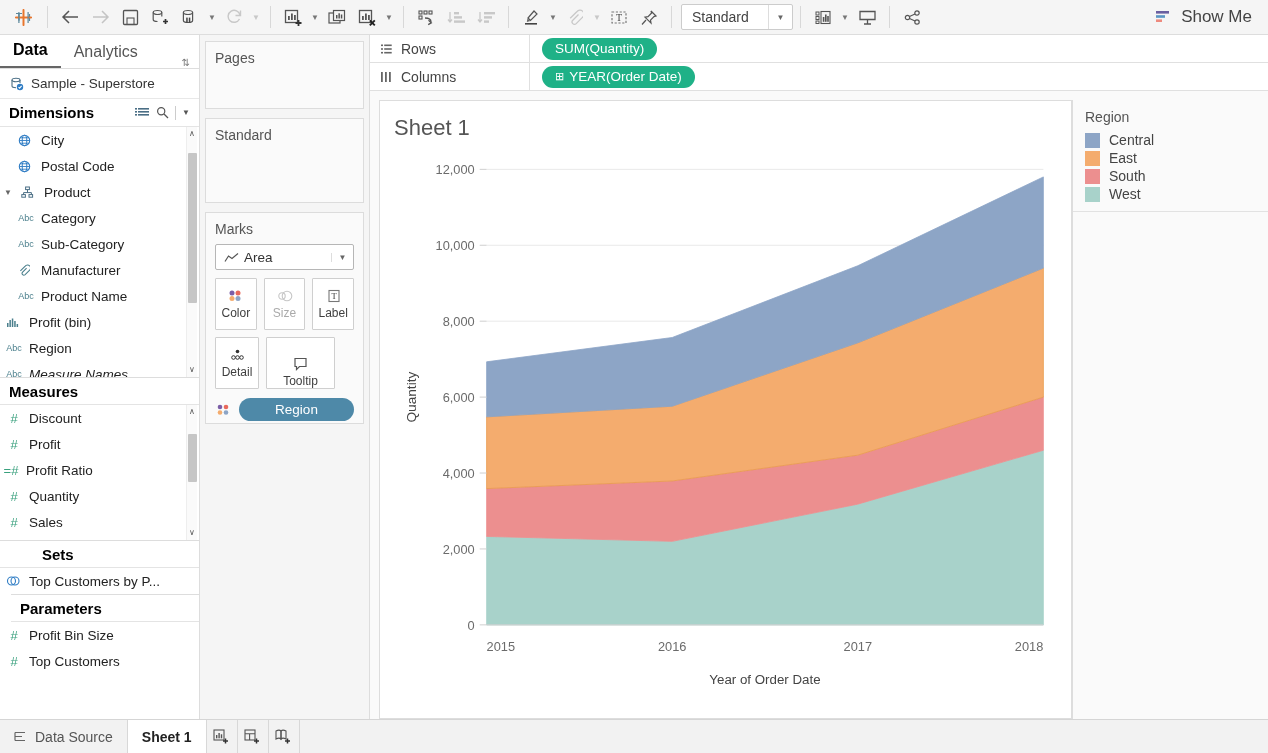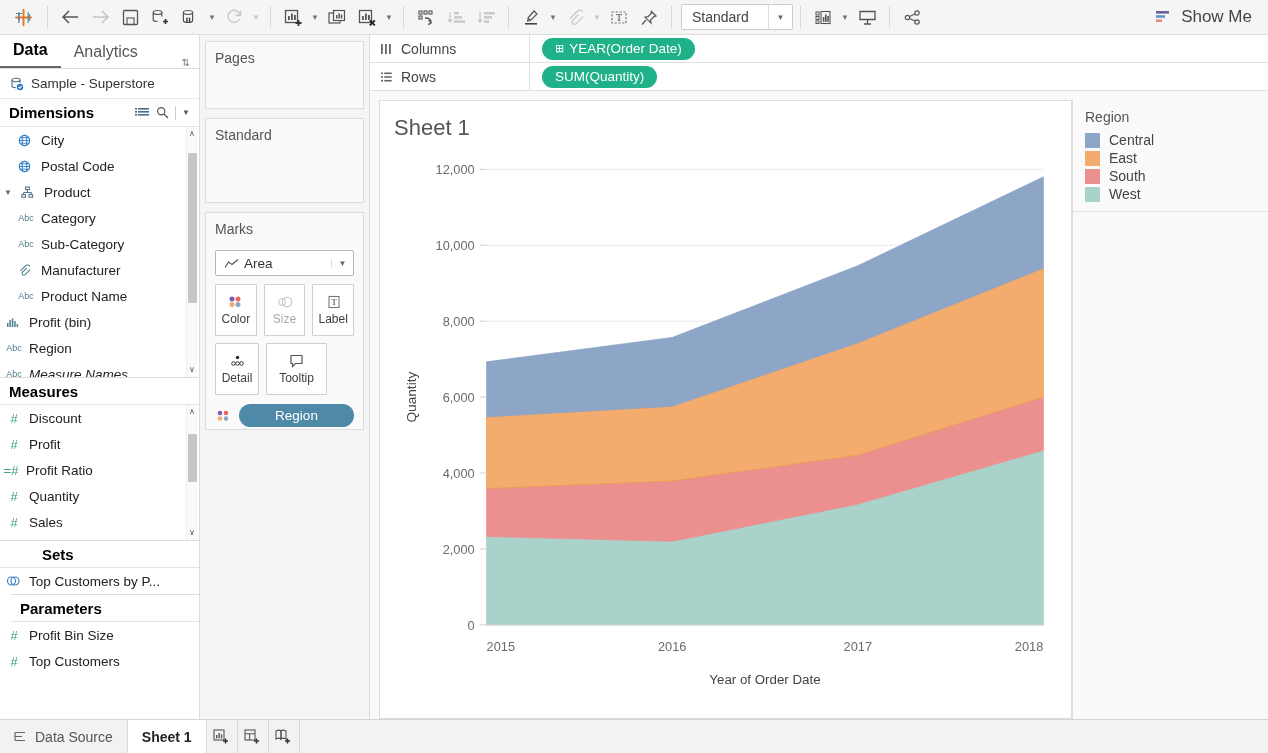--- a/index.html
+++ b/index.html
@@ -85,21 +85,21 @@
   .sbar .thumb { position:absolute; width:9px; background:#c6c6c6; border-radius:1px; left:0; }
 
   
   .cards { width:170px; background:#f5f5f5; border-right:1px solid #ddd; padding:6px 5px; }
   .card { background:#fafafa; border:1px solid #dcdcdc; margin-bottom:9px; }
   .card-t { font-size:14px; color:#555; padding:8px 9px 5px; }
   .card.pages { height:68px; }
   .card.filters { height:85px; }
   .card.marks { }
   .marksel {
-    margin:8px 9px 8px; height:26px; border:1px solid #b6b6b6; background:#fff;
+    margin:2px 9px 8px; height:26px; border:1px solid #b6b6b6; background:#fff;
     display:flex; align-items:center; border-radius:2px; cursor:pointer;
   }
   .marksel .mi { padding:0 5px 0 8px; color:#444; }
   .marksel .ml { flex:1; font-size:13.5px; color:#333; }
   .marksel .md { width:22px; border-left:1px solid #ddd; text-align:center; font-size:8px; color:#666; }
   .btnrow { display:flex; gap:7px; padding:0 9px 7px; }
   .mbtn {
     width:44px; height:52px; border:1px solid #cfcfcf; background:#fff;
     display:flex; flex-direction:column; align-items:center; justify-content:center;
     gap:3px; cursor:pointer; border-radius:1px;
@@ -624,21 +624,21 @@
           <span>
             <svg width="17" height="14" viewBox="0 0 17 14">
                 <circle cx="8.5" cy="3.5" r="1.8" fill="#333"></circle>
                 <circle cx="4.5" cy="9.5" r="1.8" stroke="#333" stroke-width="1" fill="none"></circle>
                 <circle cx="8.5" cy="9.5" r="1.8" stroke="#333" stroke-width="1" fill="none"></circle>
                 <circle cx="12.5" cy="9.5" r="1.8" stroke="#333" stroke-width="1" fill="none"></circle>
               </svg>
           </span>
           <span class="bl">Detail</span>
         </div>
-        <div class="mbtn" style="width:61px;">
+        <div class="mbtn" style="width:69px;justify-content:flex-end;">
           <span>
             <svg width="17" height="14" viewBox="0 0 17 14">
                 <path d="M3 1.5h11v8H7.5L4.5 12.5V9.5H3z" stroke="#555" stroke-width="1.2" fill="none"></path>
               </svg>
           </span>
           <span class="bl">Tooltip</span>
         </div>
       </div>
 
       <div class="mpill-row">
@@ -650,59 +650,59 @@
               <circle cx="11" cy="9.5" r="2.3" fill="#8da5c6"></circle>
             </svg>
         </span>
         <span class="mpill">Region</span>
       </div>
     </div>
   </div>
 
   <div class="vizwrap">
     <div class="shelves">
-      <div class="shelf">
-        <div class="lbl">
-          <span>
-            <svg width="13" height="12" viewBox="0 0 13 12">
-                <g fill="#666">
-                  <rect x="1" y="1" width="1.8" height="10"></rect>
-                  <rect x="5" y="1" width="1.8" height="10"></rect>
-                  <rect x="9" y="1" width="1.8" height="10"></rect>
-                </g>
-              </svg>
-          </span>
-          <span>Columns</span>
-        </div>
-        <div class="drop">
-          <span class="pill">
-            <span class="pi">⊞</span>
-            <span>YEAR(Order Date)</span>
-          </span>
-        </div>
-      </div>
       <div class="shelf">
         <div class="lbl">
           <span>
             <svg width="13" height="12" viewBox="0 0 13 12">
                 <g fill="#666">
                   <rect x="1" y="1.5" width="2" height="1.6"></rect>
                   <rect x="4.2" y="1.5" width="7.5" height="1.6"></rect>
                   <rect x="1" y="5.2" width="2" height="1.6"></rect>
                   <rect x="4.2" y="5.2" width="7.5" height="1.6"></rect>
                   <rect x="1" y="8.9" width="2" height="1.6"></rect>
                   <rect x="4.2" y="8.9" width="7.5" height="1.6"></rect>
                 </g>
               </svg>
           </span>
           <span>Rows</span>
         </div>
         <div class="drop">
           <span class="pill">
             <span>SUM(Quantity)</span>
+          </span>
+        </div>
+      </div>
+      <div class="shelf">
+        <div class="lbl">
+          <span>
+            <svg width="13" height="12" viewBox="0 0 13 12">
+                <g fill="#666">
+                  <rect x="1" y="1" width="1.8" height="10"></rect>
+                  <rect x="5" y="1" width="1.8" height="10"></rect>
+                  <rect x="9" y="1" width="1.8" height="10"></rect>
+                </g>
+              </svg>
+          </span>
+          <span>Columns</span>
+        </div>
+        <div class="drop">
+          <span class="pill">
+            <span class="pi">⊞</span>
+            <span>YEAR(Order Date)</span>
           </span>
         </div>
       </div>
     </div>
 
     <div class="vizbody">
       <div class="sheetbox">
         <div class="sheettitle">Sheet 1</div>
         <div class="chartarea">
           <svg id="chart-svg" width="100%" height="100%" viewBox="0 0 700 570" preserveAspectRatio="none">

